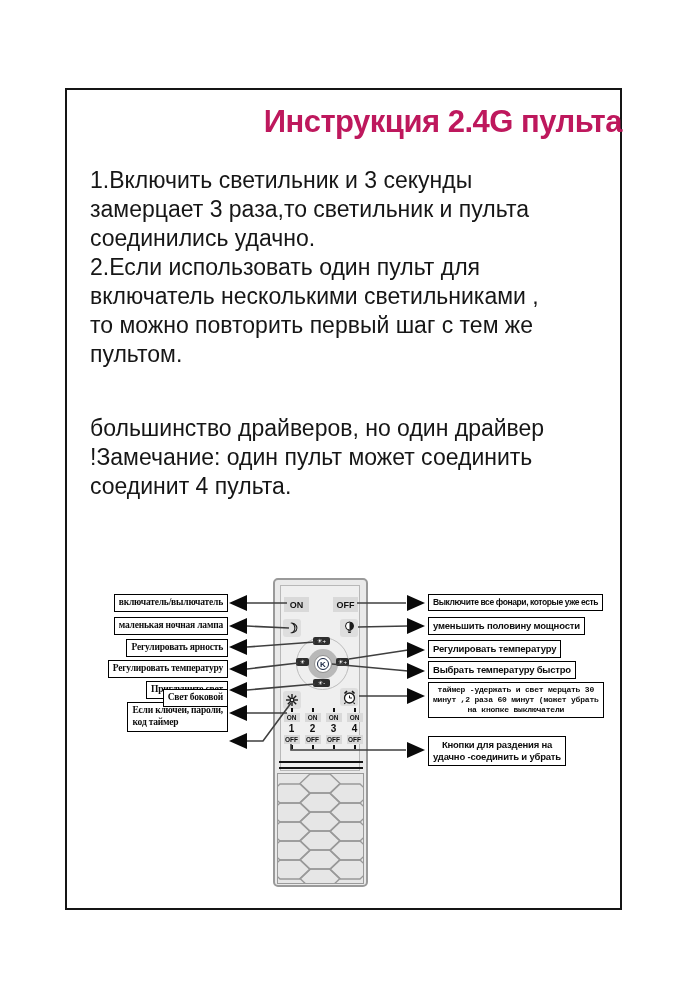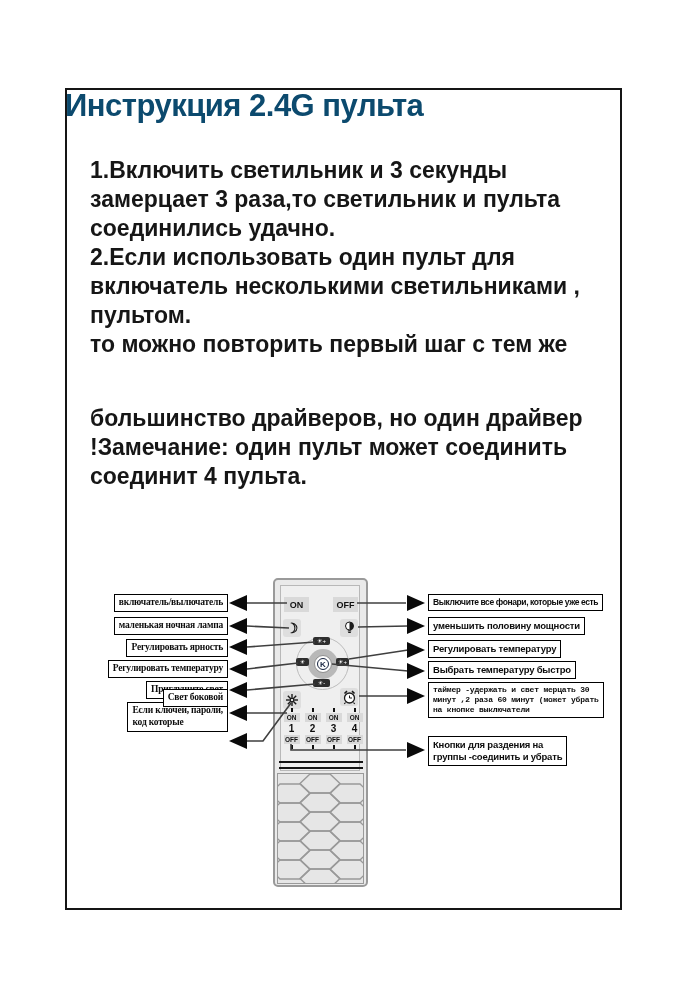--- a/index.html
+++ b/index.html
@@ -6,24 +6,24 @@
   html,body { background:#fff; }
   #page {
     position:relative; width:690px; height:1000px; background:#ffffff;
     font-family:"Liberation Sans", sans-serif; color:#111; overflow:hidden;
   }
   #frame {
     position:absolute; left:65px; top:88px; width:557px; height:822px;
     border:2px solid #151515; background:#fff;
   }
   #title {
-    position:absolute; left:65px; top:88px; width:557px; text-align:left;
-    font-size:31px; font-weight:bold; letter-spacing:-0.5px; color:#0c4a6e;
-  }
-  #bodytext { position:absolute; left:90px; top:156px; width:530px;font-weight:bold; }
+    position:absolute; left:65px; top:104px; width:557px; text-align:right;
+    font-size:31px; font-weight:bold; letter-spacing:-0.5px; color:#be185d;
+  }
+  #bodytext { position:absolute; left:90px; top:166px; width:530px; }
   #bodytext .tline { font-size:23px; line-height:29px; color:#161616; }
   #note { margin-top:45px; }
 
   
   #remote {
     position:absolute; left:273px; top:578px; width:95px; height:309px;
     background:#eaeaea; border:2px solid #9a9a9a; border-radius:5px; z-index:1;
   }
   #remote .panel {
     position:absolute; left:5px; top:5px; width:80px; height:186px;
@@ -92,42 +92,42 @@
   #connectors line, #connectors polyline { stroke:#3f3f3f; stroke-width:1.6; fill:none; }
   #connectors polygon { fill:#0a0a0a; }
 
   
   .lbl {
     position:absolute; border:1px solid #000; background:#fff; z-index:5;
     padding:2px 4px; font-size:9.5px; font-weight:bold; letter-spacing:-0.2px;
     line-height:1.25; white-space:nowrap; color:#0c0c0c;
   }
   .lbl.left { right:462px;font-family:Liberation Serif, serif; }
-  .lbl.right { left:428px; }
+  .lbl.right { left:428px;text-align:center; }
   .lbl.tight { font-size:8.5px; letter-spacing:-0.4px; }
   .lbl.small { font-size:8px; letter-spacing:-0.2px;font-family:Liberation Mono, monospace; }
 </style>
 </head>
 <body>
 
 <div id="page">
   <div id="frame"></div>
   <div id="title">Инструкция 2.4G пульта</div>
 
   <div id="bodytext">
     <div>
       <div class="tline">1.Включить светильник и 3 секунды</div>
       <div class="tline">замерцает 3 раза,то светильник и пульта</div>
       <div class="tline">соединились удачно.</div>
     </div>
     <div>
       <div class="tline">2.Если использовать один пульт для</div>
       <div class="tline">включатель несколькими светильниками ,</div>
+      <div class="tline">то можно повторить первый шаг с тем же</div>
       <div class="tline">пультом.</div>
-      <div class="tline">то можно повторить первый шаг с тем же</div>
     </div>
     <div id="note">
       <div class="tline">большинство драйверов, но один драйвер</div>
       <div class="tline">!Замечание: один пульт может соединить</div>
       <div class="tline">соединит 4 пульта.</div>
     </div>
   </div>
 
   <div id="remote">
     <div class="panel"></div>
@@ -260,30 +260,30 @@
     <polygon points="425,750 407,742 407,758"></polygon>
   </svg>
 
   <div class="lbl left" style="top:594px">включатель/вылючатель</div>
   <div class="lbl left" style="top:617px">маленькая ночная лампа</div>
   <div class="lbl left" style="top:639px">Регулировать ярность</div>
   <div class="lbl left" style="top:660px">Регулировать температуру</div>
   <div class="lbl left" style="top:681px">Приглушите свет</div>
   <div class="lbl left" style="top:702px">
     <div>Если ключей, пароли,</div>
-    <div>код которые</div>
+    <div>код таймер</div>
   </div>
   <div class="lbl left" style="top:689px">Свет боковой</div>
 
   <div class="lbl right tight" style="top:594px">Выключите все фонари, которые уже есть</div>
   <div class="lbl right" style="top:617px">уменьшить половину мощности</div>
   <div class="lbl right" style="top:640px">Регулировать температуру</div>
   <div class="lbl right" style="top:661px">Выбрать температуру быстро</div>
   <div class="lbl right small" style="top:682px">
     <div>таймер -удержать и свет мерцать 30</div>
     <div>минут ,2 раза 60 минут (может убрать</div>
     <div>на кнопке выключатели</div>
   </div>
   <div class="lbl right" style="top:736px">
     <div>Кнопки для раздения на</div>
-    <div>группы -соединить и убрать</div>
+    <div>удачно -соединить и убрать</div>
   </div>
 </div>
 
 </body></html>

